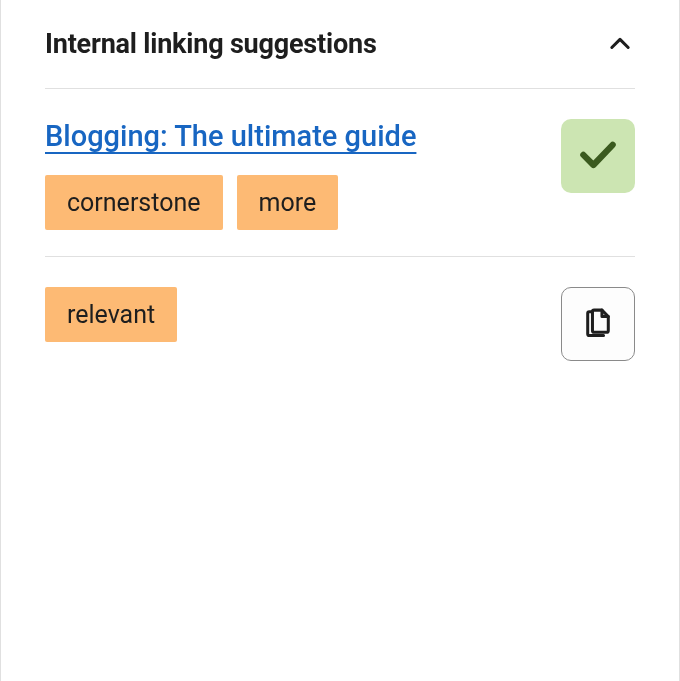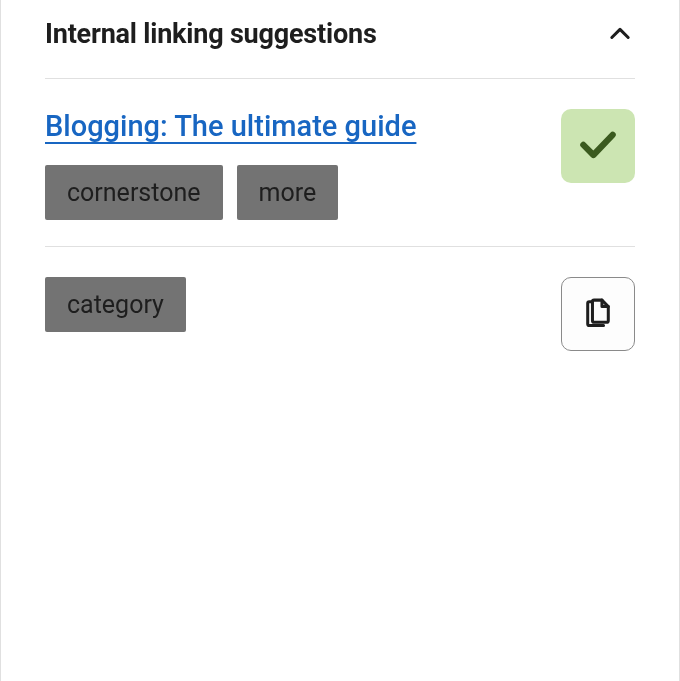--- a/index.html
+++ b/index.html
@@ -12,21 +12,21 @@
     width: 680px;
     min-height: 681px;
     border-left: 1px solid #e0e0e0;
     border-right: 1px solid #e0e0e0;
     padding: 0;
   }
   .panel-header {
     display: flex;
     align-items: center;
     justify-content: space-between;
-    padding: 18px 44px 28px 44px;
+    padding: 28px 44px 28px 44px;
   }
   .panel-title {
     font-size: 27px;
     font-weight: 700;
     color: #1e1e1e;
     letter-spacing: -0.2px;
   }
   .chevron {
     width: 30px;
     height: 30px;
@@ -80,21 +80,21 @@
     cursor: pointer;
     display: inline-block;
     margin-bottom: 22px;
   }
   .badges {
     display: flex;
     gap: 14px;
     flex-wrap: wrap;
   }
   .badge {
-    background: #737373;
+    background: #fdba74;
     color: #1e1e1e;
     font-size: 25px;
     padding: 13px 22px;
     border-radius: 2px;
   }
   .action {
     flex: 0 0 auto;
     width: 74px;
     height: 74px;
     border-radius: 10px;
@@ -151,21 +151,21 @@
         </div>
       </div>
     </div>
 
     <hr class="divider">
 
     <div class="suggestion">
       <div class="suggestion-row">
         <div class="suggestion-main">
           <div class="badges">
-            <span class="badge">category</span>
+            <span class="badge">relevant</span>
           </div>
         </div>
         <div class="action action-copy">
           <span>
             <svg viewBox="0 0 24 24" fill="none" stroke="#1e1e1e" stroke-width="1.9" stroke-linecap="round" stroke-linejoin="round">
               <path d="M14.5 4.5 H9.5 a1 1 0 0 0 -1 1 V17.5 a1 1 0 0 0 1 1 H17.5 a1 1 0 0 0 1 -1 V8.5 Z"></path>
               <path d="M14.5 4.5 V8.5 H18.5"></path>
               <path d="M8.5 5.5 H6.5 a1 1 0 0 0 -1 1 V19.5 a1 1 0 0 0 1 1 H15.5"></path>
             </svg>
           </span>

